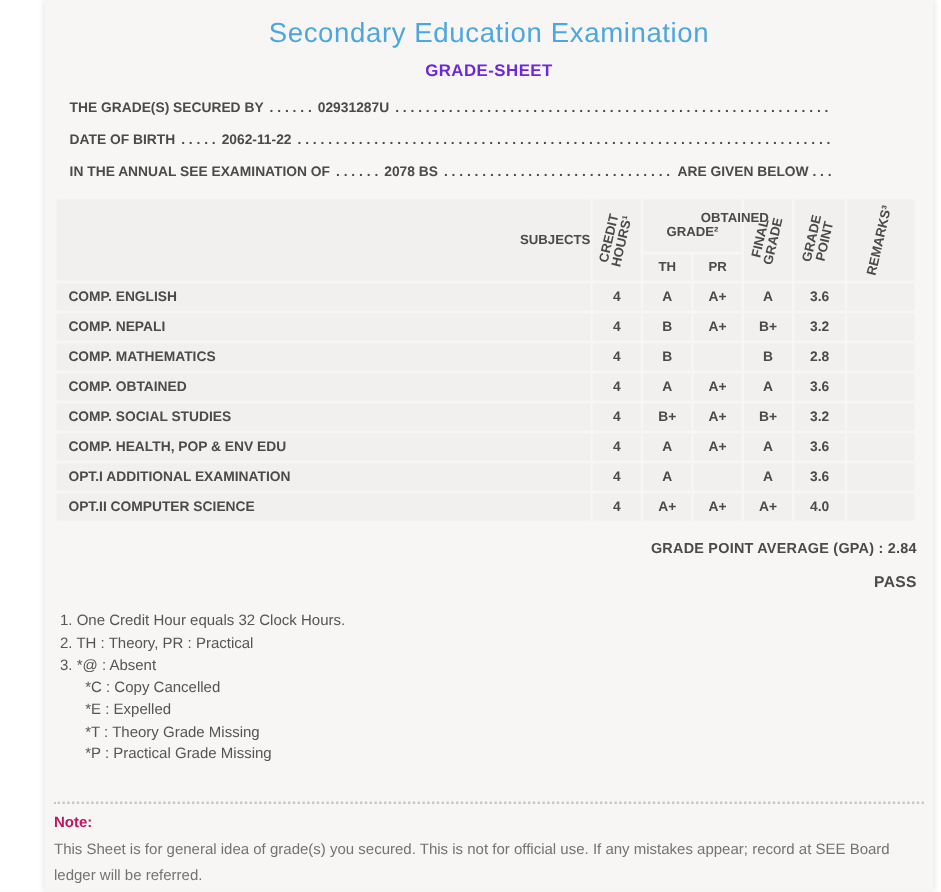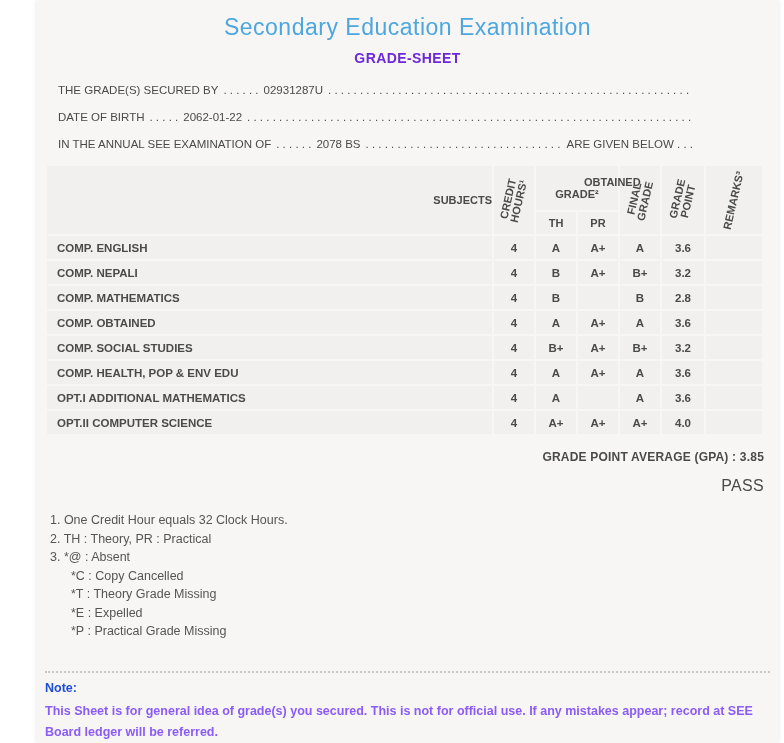--- a/index.html
+++ b/index.html
@@ -25,21 +25,21 @@
     line-height:30px;
   }
   .sheet-subtitle{
     text-align:center;
     font-size:14px;font-weight:700;letter-spacing:.4px;color:#6d28d9;
     line-height:17px;margin-top:8px;
   }
   .info-block{margin:10px 0 0 13px;width:635px;}
   .info-line{
     display:flex;column-gap:5px;align-items:baseline;
-    font-size:11.5px;font-weight:400;color:#4a4a4a;
+    font-size:11.5px;font-weight:700;color:#4a4a4a;
     white-space:nowrap;line-height:27px;
   }
   .info-line .leader{flex:1 1 0;overflow:hidden;}
   table.grade-table{
     table-layout:fixed;
     border-collapse:separate;border-spacing:2px;
     width:719px;margin-top:6px;
     font-size:11.5px;font-weight:700;color:#4a4a4a;
   }
   .grade-table th,.grade-table td{
@@ -58,54 +58,54 @@
     display:inline-block;
     transform:rotate(-77deg);
     white-space:pre;
     line-height:11px;
     font-size:11px;
   }
   .preline{white-space:pre-line;line-height:12px;margin-left:48px;}
   th.sub-h{height:22px;}
   .summary{width:719px;text-align:right;}
   .gpa-line{margin-top:14px;font-size:12px;font-weight:700;letter-spacing:.2px;}
-  .result-line{margin-top:13px;font-size:16px;font-weight:400;letter-spacing:.3px;}
+  .result-line{margin-top:13px;font-size:13px;font-weight:700;letter-spacing:.3px;}
   .footnotes{margin:16px 0 0 5px;font-size:12.5px;font-weight:400;color:#555;}
   .footnotes .fn{line-height:18.5px;}
   .footnotes .fn.sub{margin-left:21px;}
   .dotted-sep{
     border-top:2px dotted #c9c6c4;
     margin-top:30px;
     height:0;
   }
-  .note-label{margin-top:6px;font-size:12.5px;font-weight:700;color:#1d4ed8;line-height:18px;}
+  .note-label{margin-top:6px;font-size:12.5px;font-weight:700;color:#be185d;line-height:18px;}
   .note-text{
     margin-top:4px;max-width:716px;
-    font-size:12.5px;font-weight:700;color:#8b5cf6;line-height:21px;
+    font-size:12.5px;font-weight:400;color:#737373;line-height:21px;
   }
 </style>
 </head>
 <body>
 
 <div class="card">
 
   <div class="page-title">Secondary Education Examination</div>
   <div class="sheet-subtitle">GRADE-SHEET</div>
 
   <div class="info-block">
     <div class="info-line">
       <span>THE GRADE(S) SECURED BY</span>
       <span>. . . . . .</span>
       <span>02931287U</span>
       <span class="leader">. . . . . . . . . . . . . . . . . . . . . . . . . . . . . . . . . . . . . . . . . . . . . . . . . . . . . . . . . . . . . . . . . . . . . . . . . . . . . . . .</span>
     </div>
     <div class="info-line">
       <span>DATE OF BIRTH</span>
       <span>. . . . .</span>
-      <span>2062-01-22</span>
+      <span>2062-11-22</span>
       <span class="leader">. . . . . . . . . . . . . . . . . . . . . . . . . . . . . . . . . . . . . . . . . . . . . . . . . . . . . . . . . . . . . . . . . . . . . . . . . . . . . . . .</span>
     </div>
     <div class="info-line">
       <span>IN THE ANNUAL SEE EXAMINATION OF</span>
       <span>. . . . . .</span>
       <span>2078 BS</span>
       <span class="leader">. . . . . . . . . . . . . . . . . . . . . . . . . . . . . . . . . . . . . . . . . . . . . . . . . . . . . . . . . . . . . . . . . . . . . . . . . . . . . . . .</span>
       <span>ARE GIVEN BELOW . . .</span>
     </div>
   </div>
@@ -205,21 +205,21 @@
         <tr>
           <td class="subject-cell">COMP. HEALTH, POP &amp; ENV EDU</td>
           <td>4</td>
           <td>A</td>
           <td>A+</td>
           <td>A</td>
           <td>3.6</td>
           <td></td>
         </tr>
         <tr>
-          <td class="subject-cell">OPT.I ADDITIONAL MATHEMATICS</td>
+          <td class="subject-cell">OPT.I ADDITIONAL EXAMINATION</td>
           <td>4</td>
           <td>A</td>
           <td></td>
           <td>A</td>
           <td>3.6</td>
           <td></td>
         </tr>
         <tr>
           <td class="subject-cell">OPT.II COMPUTER SCIENCE</td>
           <td>4</td>
@@ -228,32 +228,32 @@
           <td>A+</td>
           <td>4.0</td>
           <td></td>
         </tr>
       </tbody>
   </table>
 
   <div class="summary">
     <div class="gpa-line">
       <span>GRADE POINT AVERAGE (GPA) :</span>
-      <span>3.85</span>
+      <span>2.84</span>
     </div>
     <div class="result-line">PASS</div>
   </div>
 
   <div class="footnotes">
     <div class="fn">1. One Credit Hour equals 32 Clock Hours.</div>
     <div class="fn">2. TH : Theory, PR : Practical</div>
     <div class="fn">3. *@ : Absent</div>
     <div class="fn sub">*C : Copy Cancelled</div>
+    <div class="fn sub">*E : Expelled</div>
     <div class="fn sub">*T : Theory Grade Missing</div>
-    <div class="fn sub">*E : Expelled</div>
     <div class="fn sub">*P : Practical Grade Missing</div>
   </div>
 
   <div class="dotted-sep"></div>
 
   <div class="note-label">Note:</div>
   <div class="note-text">This Sheet is for general idea of grade(s) you secured. This is not for official use. If any mistakes appear; record at SEE Board ledger will be referred.</div>
 
 </div>
 

